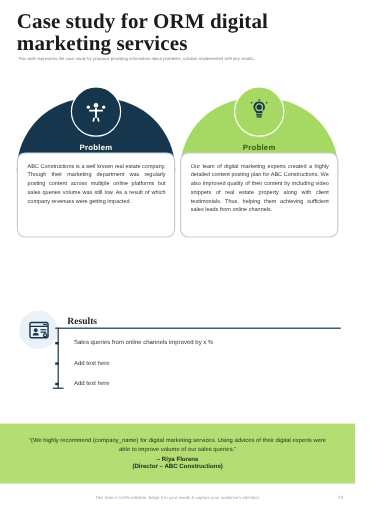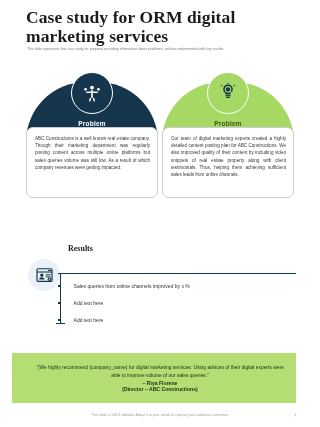--- a/index.html
+++ b/index.html
@@ -8,21 +8,20 @@
     height: 427px;
     background: #ffffff;
     font-family: "Liberation Sans", sans-serif;
     overflow: hidden;
   }
   #slide {
     position: relative;
     width: 296px;
     height: 423px;
     background: #ffffff;
-    margin-left: 12px;
   }
 
   
   .title {
     position: absolute;
     left: 14px;
     top: 8px;
     width: 262px;
     font-family: "Liberation Serif", serif;
     font-weight: bold;
@@ -118,21 +117,21 @@
     height: 32px;
     border-radius: 50%;
     background: #eaf1f8;
     display: flex;
     align-items: center;
     justify-content: center;
   }
   .results-title {
     position: absolute;
     left: 56px;
-    top: 244px;
+    top: 263px;
     font-family: "Liberation Serif", serif;
     font-size: 8px;
     font-weight: bold;
     color: #1c1c1c;
   }
   .results-rule {
     position: absolute;
     left: 46px;
     top: 273px;
     width: 238px;

